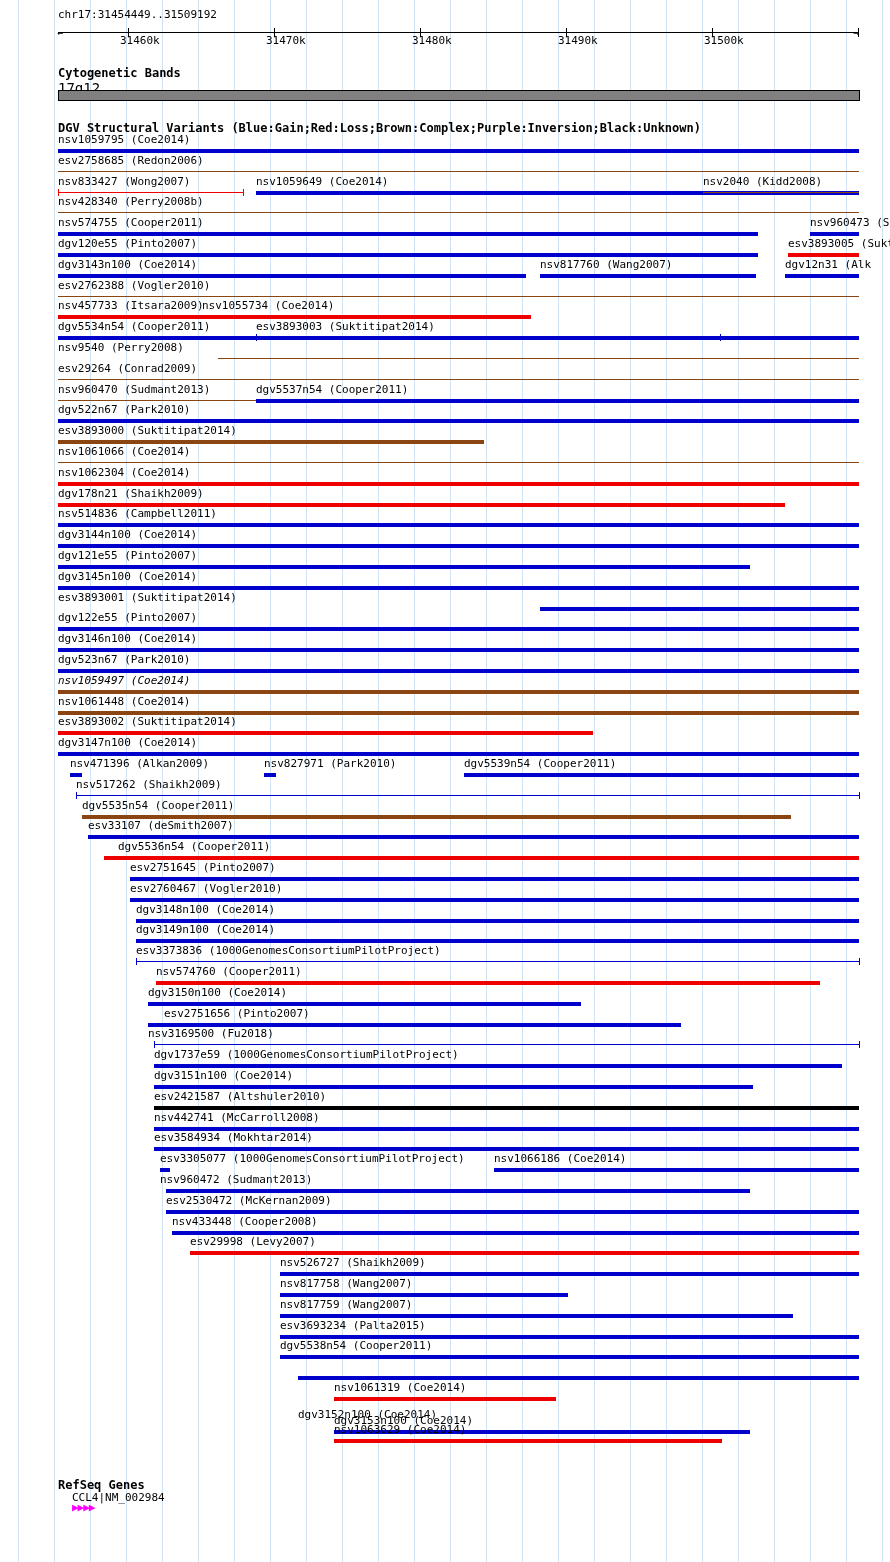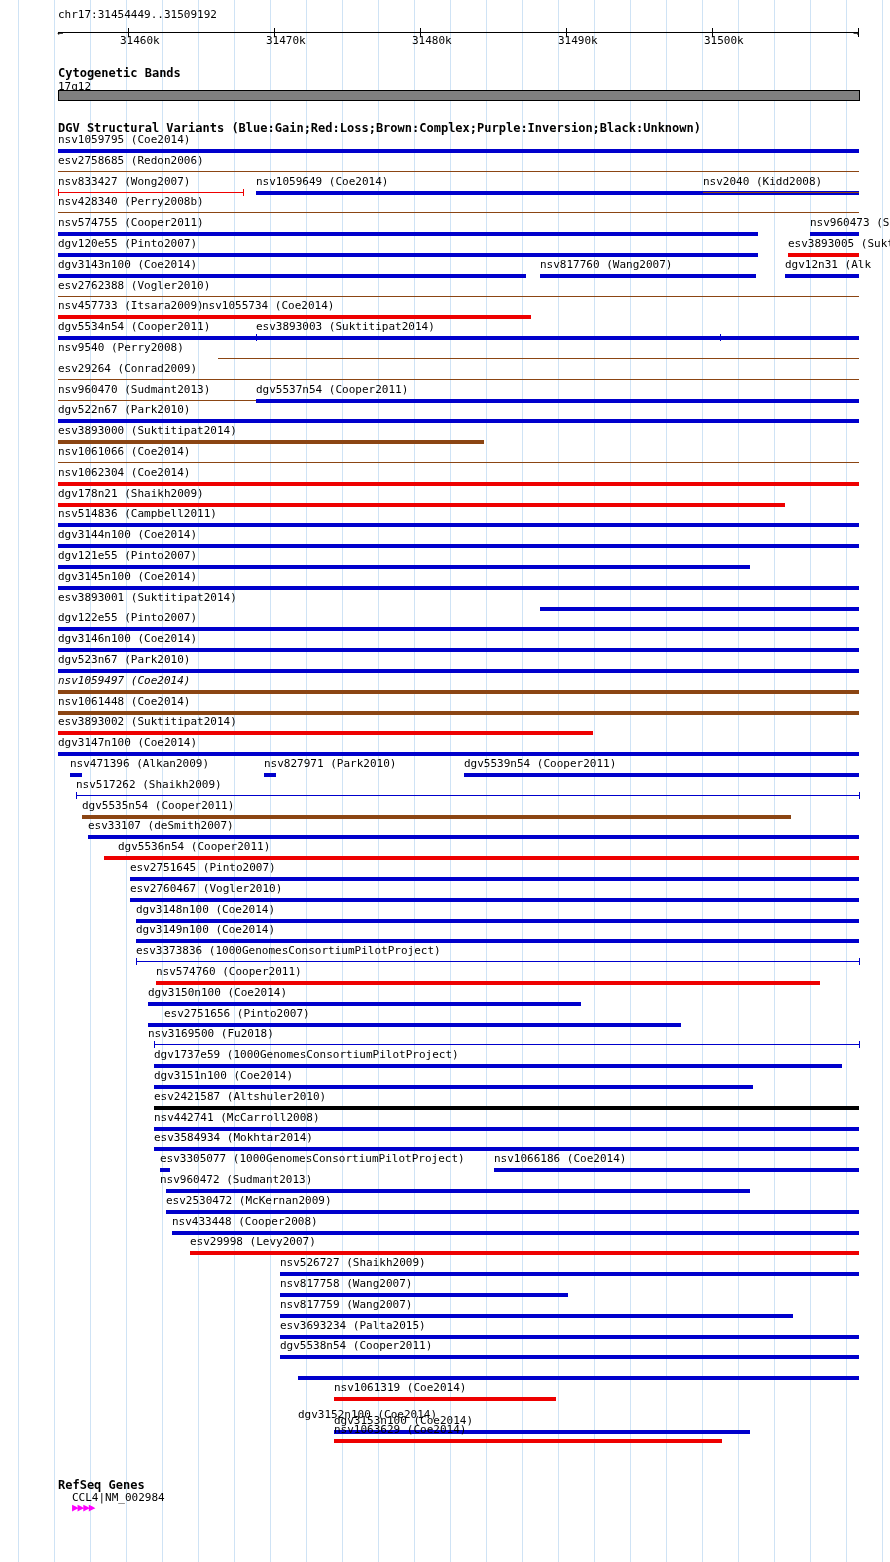--- a/index.html
+++ b/index.html
@@ -10,21 +10,21 @@
   .gridline{position:absolute;top:0;bottom:0;width:1px;background:#cfe3f5;}
 
   .coord{position:absolute;left:58px;top:8px;font-size:11px;color:#000;letter-spacing:0;}
   .ruler{position:absolute;left:58px;top:26px;width:800px;height:14px;}
   .ruler .axis{position:absolute;left:0;right:0;top:6px;height:1px;background:#000;}
   .ruler .tick{position:absolute;top:2px;width:1px;height:9px;background:#000;}
   .ruler .arrowL,.ruler .arrowR{position:absolute;top:2px;font-size:10px;line-height:9px;}
   .ticklabel{position:absolute;top:34px;font-size:11px;color:#000;white-space:nowrap;}
 
   .section-title{position:absolute;font-size:12px;font-weight:bold;color:#000;white-space:nowrap;}
-  .small-label{position:absolute;font-size:11px;color:#000;white-space:nowrap;}
+  .small-label{position:absolute;font-size:14px;color:#000;white-space:nowrap;}
 
   .cytoband{position:absolute;left:58px;height:9px;background:#808080;border:1px solid #000;}
 
   .track{position:absolute;left:0;width:890px;height:21px;}
   .track .lbl{position:absolute;top:0;font-size:11px;color:#000;white-space:nowrap;line-height:12px;}
   .bar{position:absolute;top:15px;height:4px;}
   .thinbar{position:absolute;top:16px;height:1px;}
   .cap{position:absolute;top:13px;width:1px;height:7px;}
 
   .gene-name{position:absolute;font-size:11px;color:#000;white-space:nowrap;}

